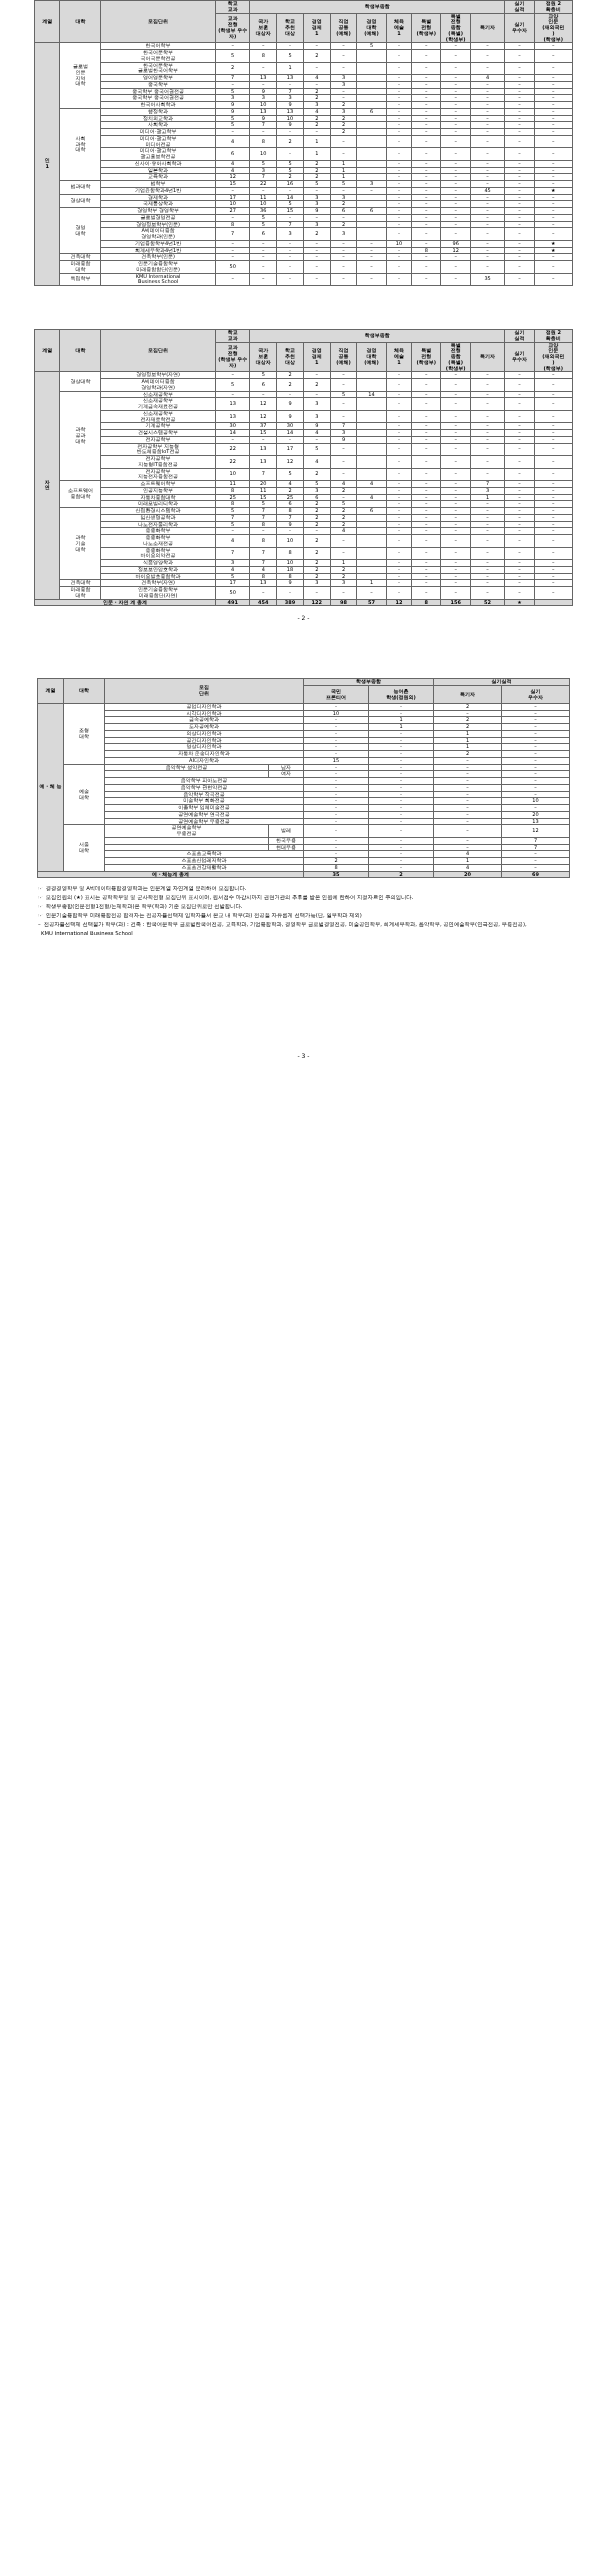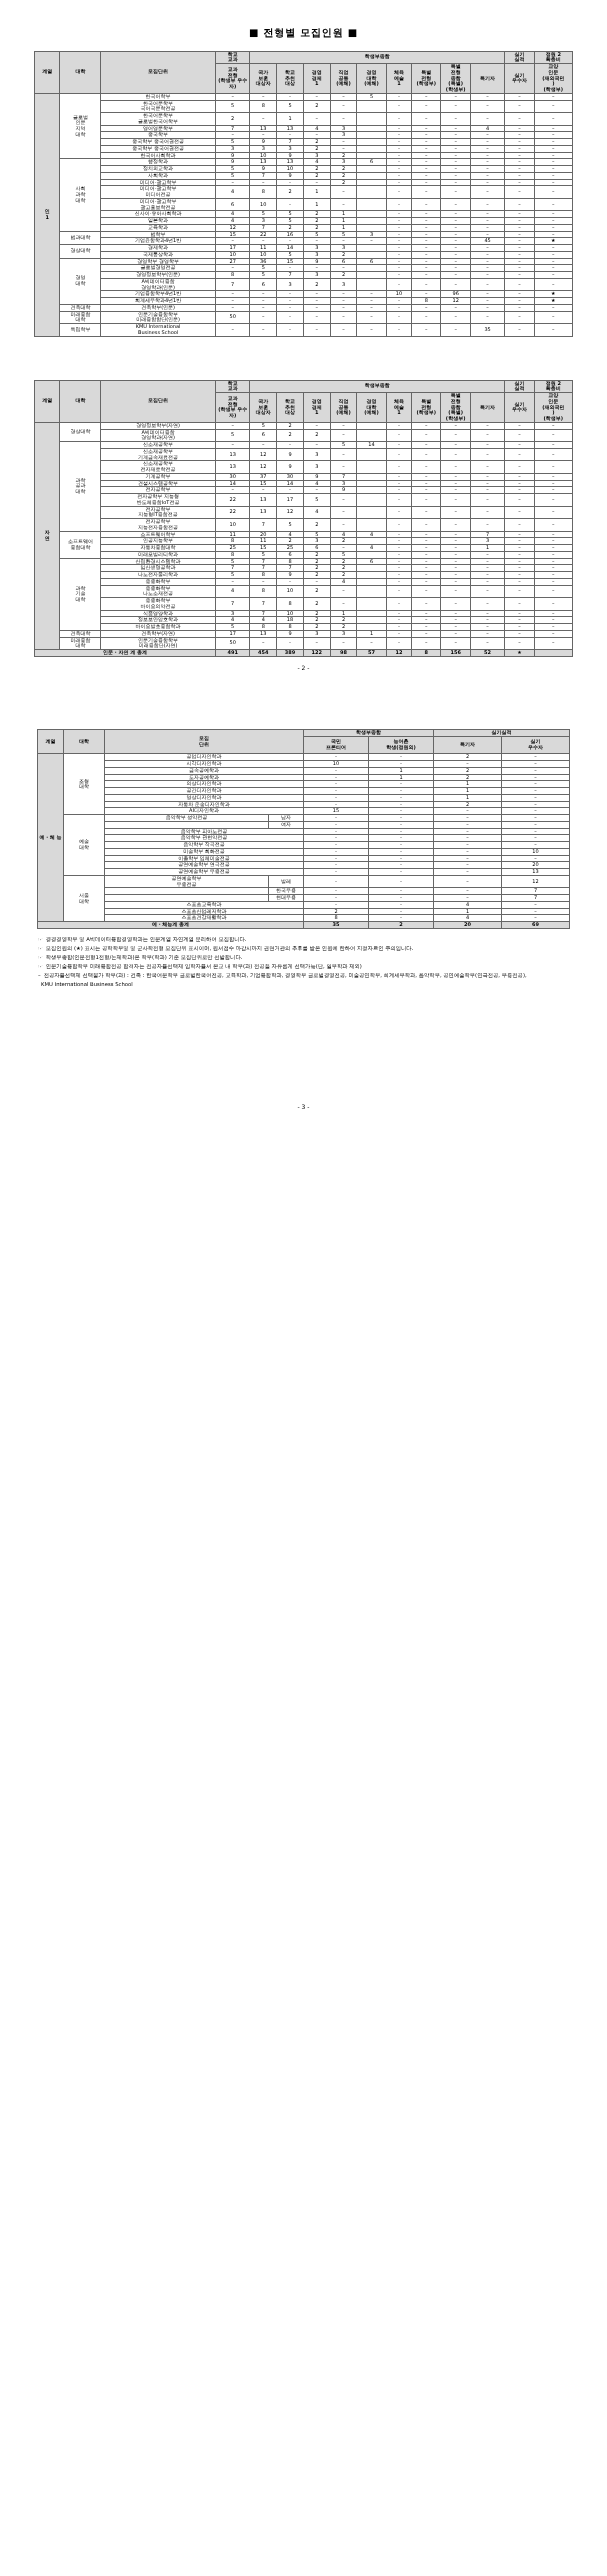--- a/index.html
+++ b/index.html
@@ -23,21 +23,20 @@
   .notes .txt{flex:1 1 auto;}
   .spacer{height:30px;}
   .blockgap{height:43px;}
 </style>
 </head>
 <body>
 
 <div class="page">
 
   <div class="sheet">
-    <div class="title">■ 전형별 모집인원 ■</div>
 
     <table class="grid" id="t1" style="width:539px;">
       <colgroup>
         <col style="width:20px">
           <col style="width:32px">
           <col style="width:90px">
           <col style="width:27px">
         <col style="width:21px">
           <col style="width:21px">
           <col style="width:21px">

